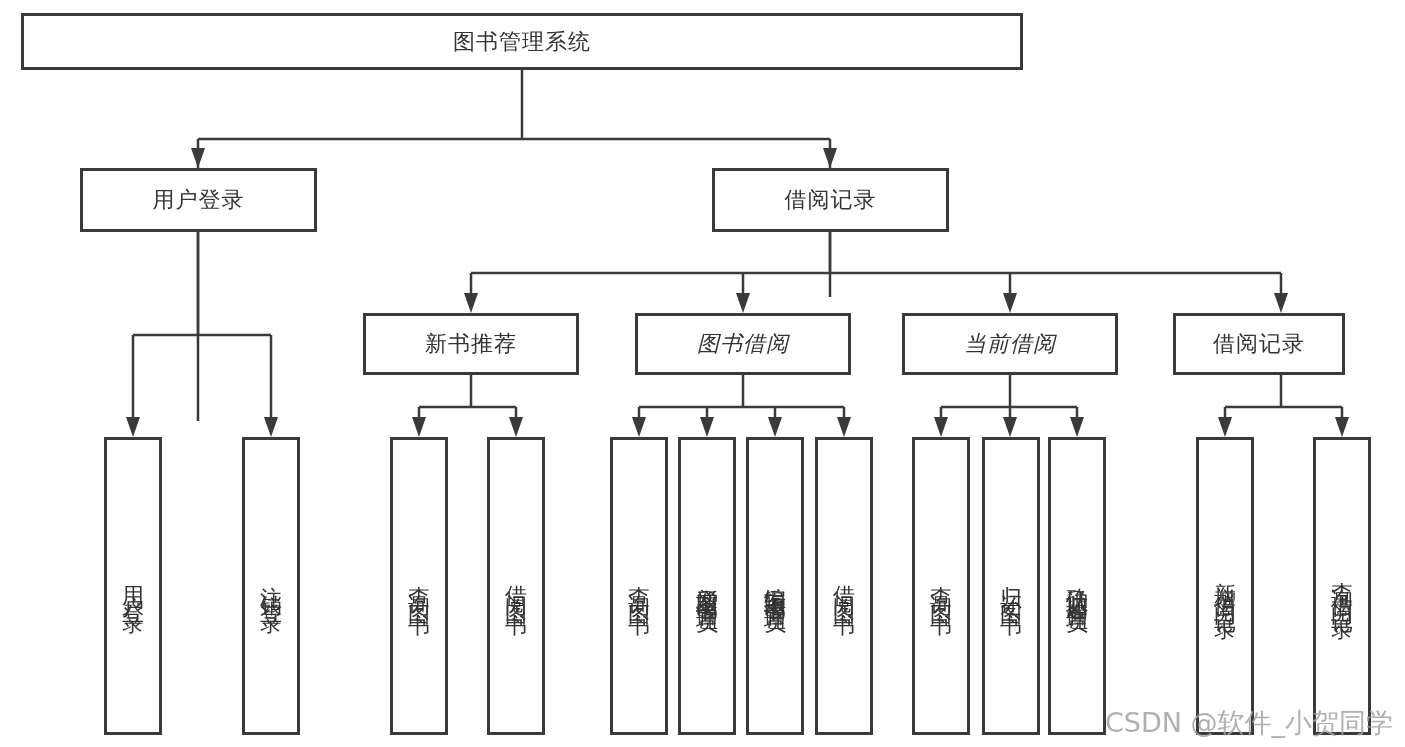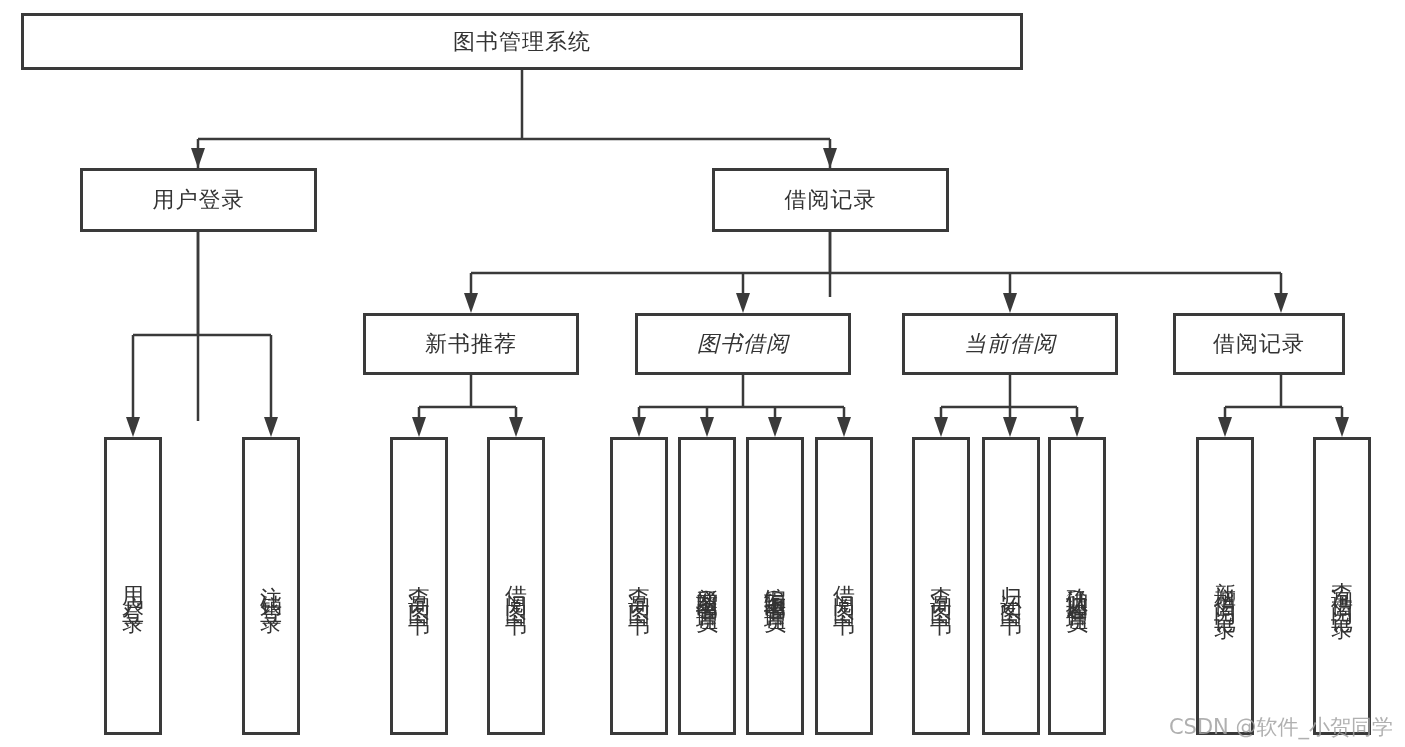--- a/index.html
+++ b/index.html
@@ -55,21 +55,21 @@
   .n-l3-3{left:1173px;top:313px;width:172px;height:62px;}
   .leaf{top:437px;width:58px;height:298px;}
   .n-g1-0{left:104px;}  .n-g1-1{left:242px;}
   .n-g2-0{left:390px;}  .n-g2-1{left:487px;}
   .n-g3-0{left:610px;}  .n-g3-1{left:678px;} .n-g3-2{left:746px;} .n-g3-3{left:815px;}
   .n-g4-0{left:912px;}  .n-g4-1{left:982px;} .n-g4-2{left:1048px;}
   .n-g5-0{left:1196px;} .n-g5-1{left:1313px;}
   .watermark{
     position:absolute;
     right:12px;bottom:6px;
-    font-size:21px;
+    font-size:27px;
     color:var(--watermark);
     opacity:.85;
     z-index:5;
     white-space:nowrap;
   }
 </style>
 </head>
 <body>
 
 <div class="canvas">

